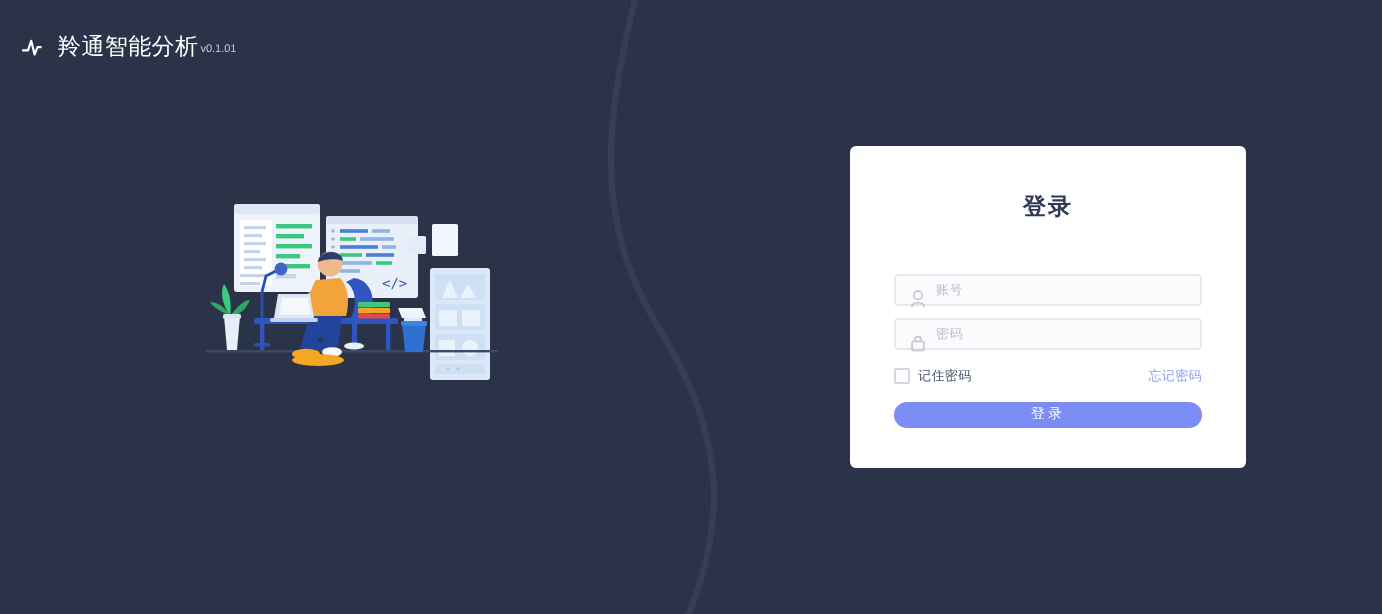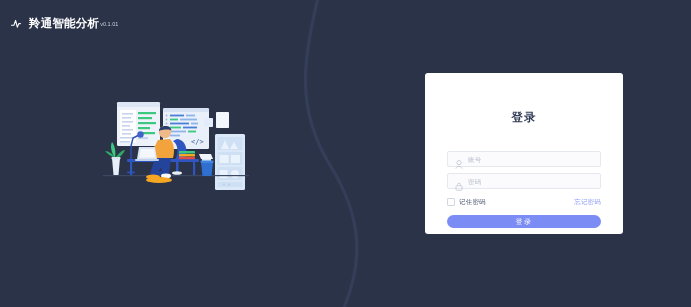--- a/index.html
+++ b/index.html
@@ -43,21 +43,21 @@
     width: 15px;
     height: 12px;
     margin-right: 3px;
     display: inline-block;
     position: relative;
     top: 2px;
   }
   .brand-name {
     color: #ffffff;
     font-size: 11.5px;
-    font-weight: bold;
+    font-weight: normal;
     letter-spacing: 0.2px;
     white-space: nowrap;
     margin-top: 28px;
   }
   .brand-version {
     color: #c9cedd;
     font-size: 5.5px;
     margin-left: 1px;
     position: relative;
     top: -0.5px;
@@ -76,21 +76,21 @@
   
   .login-card {
     position: absolute;
     left: 425px;
     top: 73px;
     width: 198px;
     height: 161px;
     background: #ffffff;
     border-radius: 3px;
     box-sizing: border-box;
-    padding: 16px 22px;
+    padding: 2px 22px;
     z-index: 4;
   }
   .login-title {
     text-align: center;
     color: #303a55;
     font-size: 11.5px;
     font-weight: bold;
     letter-spacing: 1px;
     margin-top: 21px;
     margin-bottom: 0;

